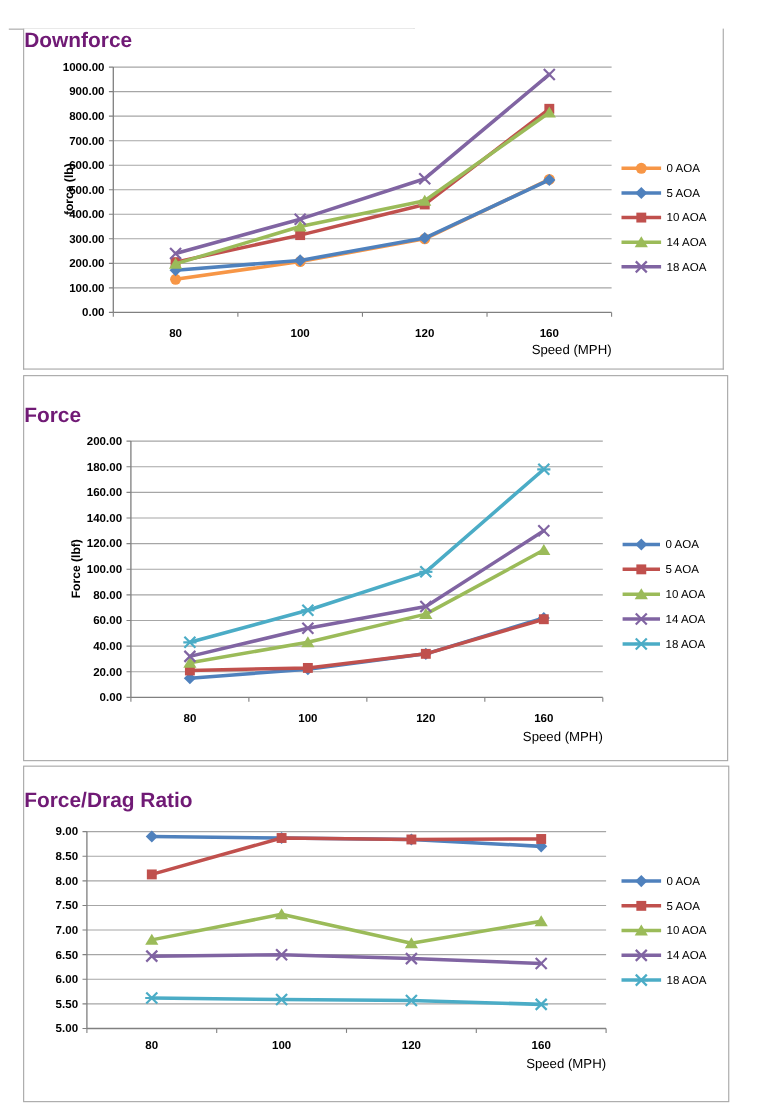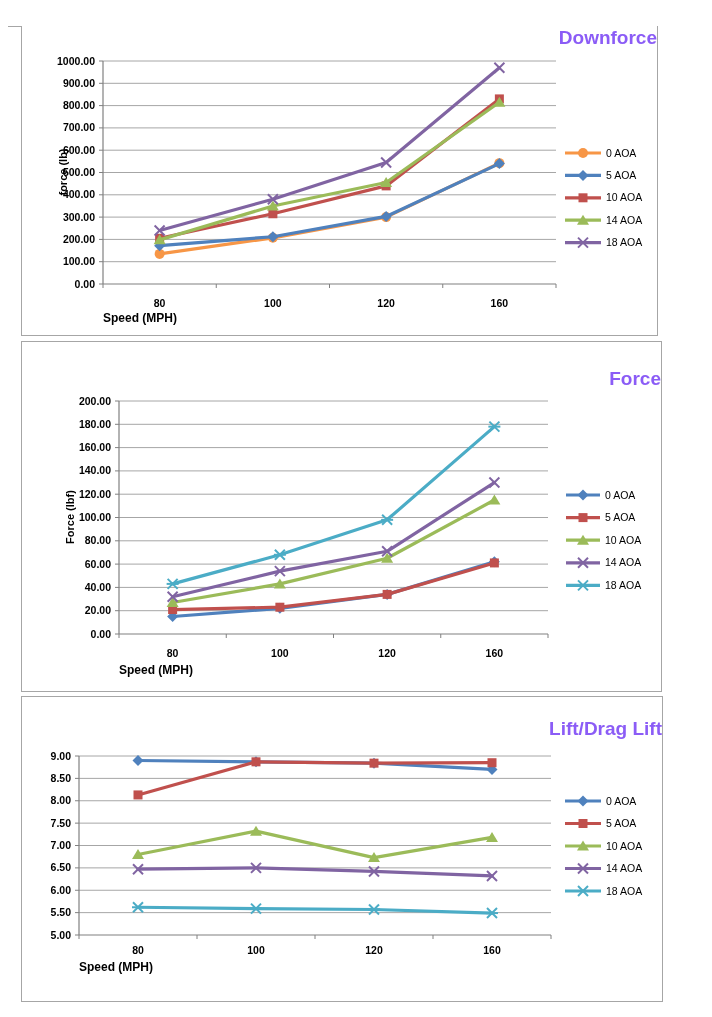--- a/index.html
+++ b/index.html
@@ -5,30 +5,30 @@
   html,body{margin:0;padding:0;}
   body{width:712px;height:1017px;position:relative;background:#ffffff;
        font-family:"Liberation Sans",sans-serif;overflow:hidden;}
   .chart-box{position:absolute;background:#ffffff;border:1px solid #a6a6a6;}
   #chart0{left:21px;top:26px;width:635px;height:309px;border-top:none;}
   #chart1{left:21px;top:341px;width:639px;height:349px;}
   #chart2{left:21px;top:696px;width:640px;height:304px;}
   .artifact-line{position:absolute;background:#a6a6a6;}
   #top-line{left:8px;top:26px;width:369px;height:1px;}
   #top-line-tick{left:376px;top:26px;width:1px;height:6px;}
-  .chart-title{position:absolute;left:0;right:0;text-align:right;
-               font-weight:bold;font-size:19px;color:#8b5cf6;letter-spacing:0px;}
+  .chart-title{position:absolute;left:0;right:0;text-align:left;
+               font-weight:bold;font-size:19px;color:#701a75;letter-spacing:0px;}
   #chart0 .chart-title{top:1px;}
   #chart1 .chart-title{top:26px;}
   #chart2 .chart-title{top:21px;}
   .axis-title-y{position:absolute;font-weight:bold;font-size:11px;color:#000;
                 width:120px;height:16px;line-height:16px;text-align:center;
                 transform:rotate(-90deg);}
-  .axis-title-x{position:absolute;font-weight:bold;font-size:12px;color:#000;
-                text-align:left;}
+  .axis-title-x{position:absolute;font-weight:normal;font-size:12px;color:#000;
+                text-align:right;}
   svg.plot{position:absolute;left:0;top:0;display:block;}
   svg text{font-family:"Liberation Sans",sans-serif;fill:#000000;}
   text.ytick,text.xtick{font-size:10.5px;font-weight:bold;}
   text.legend-label{font-size:10.5px;font-weight:400;}
 </style>
 </head>
 <body>
 
 <div class="artifact-line" id="top-line"></div>
 <div class="artifact-line" id="top-line-tick"></div>
@@ -229,21 +229,21 @@
       <line x1="544" y1="243.4" x2="578" y2="243.4" stroke="#4BACC6" stroke-width="3.2"></line>
       <line x1="556" y1="238.4" x2="566" y2="248.4" stroke="#4BACC6" stroke-width="2"></line>
       <line x1="556" y1="248.4" x2="566" y2="238.4" stroke="#4BACC6" stroke-width="2"></line>
       <line x1="555" y1="243.4" x2="567" y2="243.4" stroke="#4BACC6" stroke-width="2"></line>
       <text x="583" y="246.9" class="legend-label">18 AOA</text>
     </svg>
   <div class="axis-title-x" style="left: 97px; width: 429px; top: 321px;">Speed (MPH)</div>
 </div>
 
 <div class="chart-box" id="chart2">
-  <div class="chart-title">Lift/Drag Lift</div>
+  <div class="chart-title">Force/Drag Ratio</div>
   <svg class="plot" width="640" height="304" viewBox="0 0 640 304">
       <line x1="57" y1="59" x2="529" y2="59" stroke="#a6a6a6" stroke-width="1"></line>
       <line x1="53" y1="59" x2="57" y2="59" stroke="#808080" stroke-width="1"></line>
       <text x="49" y="62.5" text-anchor="end" class="ytick">9.00</text>
       <line x1="57" y1="81.375" x2="529" y2="81.375" stroke="#a6a6a6" stroke-width="1"></line>
       <line x1="53" y1="81.375" x2="57" y2="81.375" stroke="#808080" stroke-width="1"></line>
       <text x="49" y="84.875" text-anchor="end" class="ytick">8.50</text>
       <line x1="57" y1="103.75" x2="529" y2="103.75" stroke="#a6a6a6" stroke-width="1"></line>
       <line x1="53" y1="103.75" x2="57" y2="103.75" stroke="#808080" stroke-width="1"></line>
       <text x="49" y="107.25" text-anchor="end" class="ytick">8.00</text>

